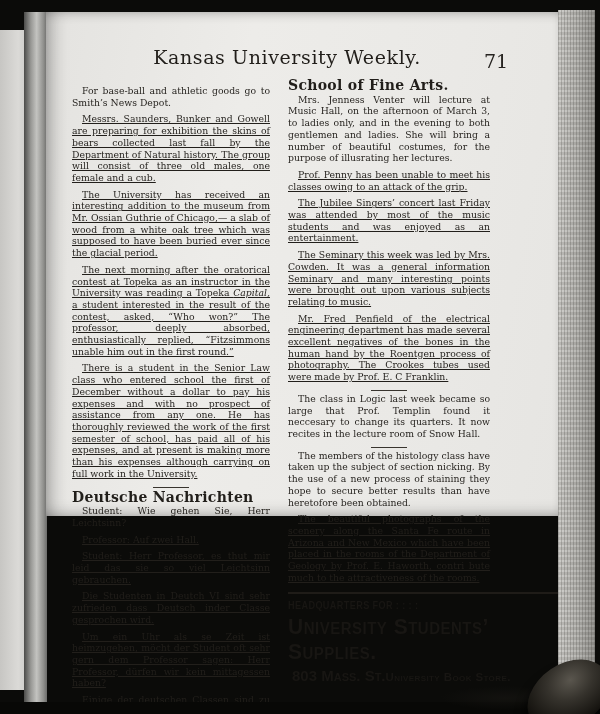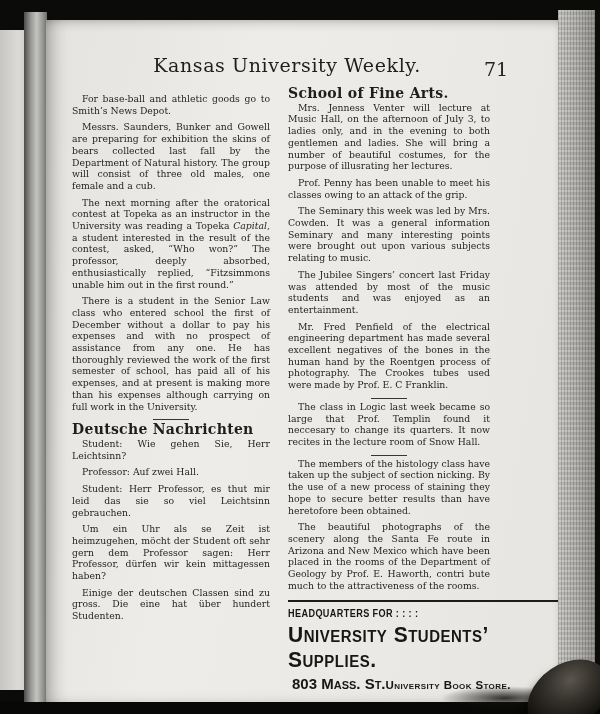--- a/index.html
+++ b/index.html
@@ -11,21 +11,21 @@
   
   .facing-strip{
     position:absolute;left:0;top:30px;width:26px;height:660px;
     background:linear-gradient(to right,#c7c6c3,#dbdad7 70%,#cfcecb);
   }
   .spine{
     position:absolute;left:24px;top:12px;width:23px;height:690px;
     background:linear-gradient(to right,#4c4c4a,#989895 30%,#c3c3c0 55%,#8f8f8c 85%,#6c6c6a);
   }
   .page{
-    position:absolute;left:46px;top:20px;width:514px;height:688px;
+    position:absolute;left:46px;top:12px;width:514px;height:504px;
     background:linear-gradient(100deg,#e4e3e0,#edecE9 35%,#eae9e6 70%,#e6e5e2);
     box-shadow:inset 14px 0 20px -12px rgba(0,0,0,0.40),
                inset -6px 0 10px -6px rgba(0,0,0,0.12),
                inset 0 -12px 16px -12px rgba(0,0,0,0.30),
                inset 0 10px 12px -10px rgba(0,0,0,0.25);
   }
   .fore-edge{
     position:absolute;left:558px;top:10px;width:37px;height:684px;
     background:
       repeating-linear-gradient(to right,rgba(55,53,49,0.22) 0 1px,rgba(0,0,0,0) 1px 3px),
@@ -49,21 +49,21 @@
     position:absolute;left:0;top:34px;width:482px;text-align:center;
     font-size:19px;letter-spacing:0.6px;color:#211e1a;
   }
   .page-number{
     position:absolute;left:438px;top:38px;font-size:19px;color:#262320;
   }
   .col{position:absolute;color:#221f1b;font-size:9.3px;line-height:11.7px;text-align:justify;}
   .col-left{left:26px;top:72px;width:198px;}
   .col-right{left:242px;top:64px;width:202px;}
   .para{margin:1px 0 0;text-indent:10px;}
-  .para.sp{margin-top:5px;}
+  .para.sp{margin-top:5px;text-decoration:underline;}
   .it{font-style:italic;}
   .sec-heading{
     text-align:left;font-weight:bold;font-size:14px;margin:4px 0 2px;
     letter-spacing:0.3px;color:#211e1a;
   }
   .short-rule{width:36px;height:1px;background:#38342e;margin:7px auto 2px;}
   
   .ad{position:absolute;left:242px;top:580px;width:270px;color:#181613;}
   .ad-rule{height:1.5px;background:#1f1c18;margin-bottom:5px;}
   .ad-head{
@@ -88,36 +88,38 @@
 <div class="facing-strip"></div>
 <div class="spine"></div>
 
 <div class="page">
   <div class="masthead">Kansas University Weekly.</div>
   <div class="page-number">71</div>
 
   <div class="col col-left">
       <p class="para">For base-ball and athletic goods go to Smith’s News Depot.</p>
       <p class="para sp">Messrs. Saunders, Bunker and Gowell are preparing for exhibition the skins of bears collected last fall by the Department of Natural history. The group will consist of three old males, one female and a cub.</p>
+      <p class="para sp">The University has received an interesting addition to the museum from Mr. Ossian Guthrie of Chicago,— a slab of wood from a white oak tree which was supposed to have been buried ever since the glacial period.</p>
       <p class="para sp"><span>The next morning after the oratorical contest at Topeka as an instructor in the University was reading a Topeka </span><span class="it">Capital,</span><span> a student interested in the result of the contest, asked, “Who won?”  The professor, deeply absorbed, enthusiastically replied, “Fitzsimmons unable him out in the first round.”</span></p>
       <p class="para sp">There is a student in the Senior Law class who entered school the first of December without a dollar to pay his expenses and with no prospect of assistance from any one. He has thoroughly reviewed the work of the first semester of school, has paid all of his expenses, and at present is making more than his expenses although carrying on full work in the University.</p>
       <div class="short-rule"></div>
       <div class="sec-heading">Deutsche Nachrichten</div>
       <p class="para">Student:  Wie gehen Sie, Herr Leichtsinn?</p>
       <p class="para sp">Professor:  Auf zwei Hall.</p>
       <p class="para sp">Student:  Herr Professor, es thut mir leid das sie so viel Leichtsinn gebrauchen.</p>
+      <p class="para sp">Die Studenten in Deutch VI sind sehr zufrieden dass Deutsch inder Classe gesprochen wird.</p>
       <p class="para sp">Um ein Uhr als se Zeit ist heimzugehen, möcht der Student oft sehr gern dem Professor sagen: Herr Professor, dürfen wir kein mittagessen haben?</p>
       <p class="para sp">Einige der deutschen Classen sind zu gross. Die eine hat über hundert Studenten.</p>
     </div>
   <div class="col col-right">
       <div class="sec-heading">School of Fine Arts.</div>
-      <p class="para">Mrs. Jenness Venter will lecture at Music Hall, on the afternoon of July 3, to ladies only, and in the evening to both gentlemen and ladies.  She will bring a number of beautiful costumes, for the purpose of illusrating her lectures.</p>
+      <p class="para">Mrs. Jenness Venter will lecture at Music Hall, on the afternoon of March 3, to ladies only, and in the evening to both gentlemen and ladies.  She will bring a number of beautiful costumes, for the purpose of illusrating her lectures.</p>
       <p class="para sp">Prof. Penny has been unable to meet his classes owing to an attack of the grip.</p>
+      <p class="para sp">The Jubilee Singers’ concert last Friday was attended by most of the music students and was enjoyed as an entertainment.</p>
       <p class="para sp">The Seminary this week was led by Mrs. Cowden.  It was a general information Seminary and many interesting points were brought out upon various subjects relating to music.</p>
-      <p class="para sp">The Jubilee Singers’ concert last Friday was attended by most of the music students and was enjoyed as an entertainment.</p>
       <p class="para sp">Mr. Fred Penfield of the electrical engineering department has made several excellent negatives of the bones in the human hand by the Roentgen process of photography.  The Crookes tubes used were made by Prof. E. C Franklin.</p>
       <div class="short-rule"></div>
       <p class="para">The class in Logic last week became so large that Prof. Templin found it neccesary to change its quarters.  It now recites in the lecture room of Snow Hall.</p>
       <div class="short-rule"></div>
       <p class="para">The members of the histology class have taken up the subject of section nicking.  By the use of a new process of staining they hope to secure better results than have heretofore been obtained.</p>
       <p class="para sp">The beautiful photographs of the scenery along the Santa Fe route in Arizona and New Mexico which have been placed in the rooms of the Department of Geology by Prof. E. Haworth, contri bute much to the attractiveness of the rooms.</p>
     </div>
 
   <div class="ad">
     <div class="ad-rule"></div>

